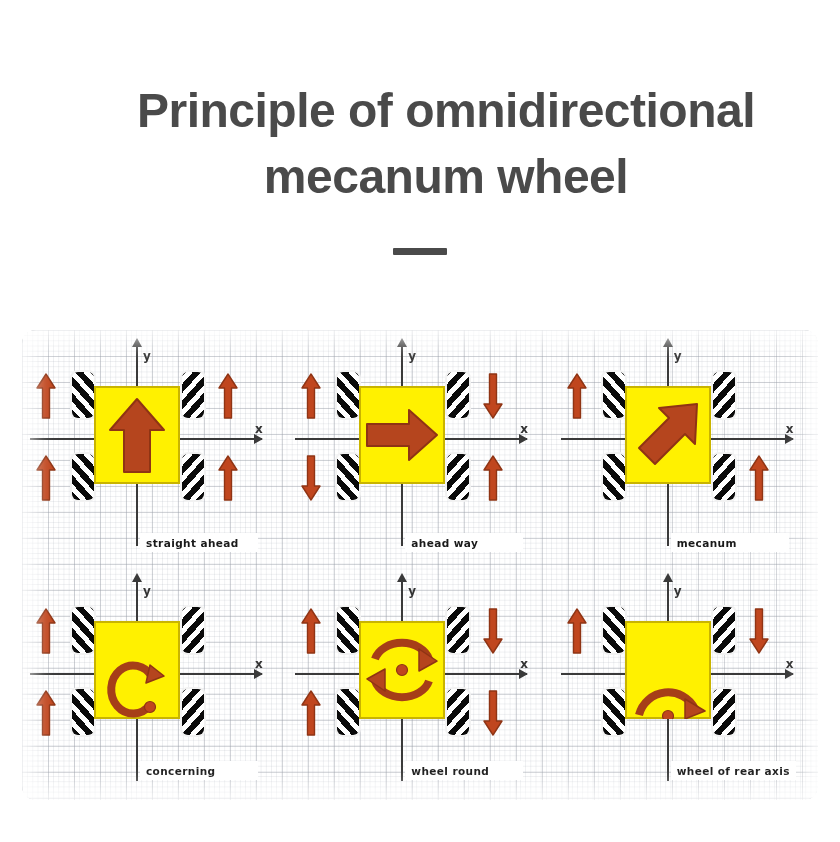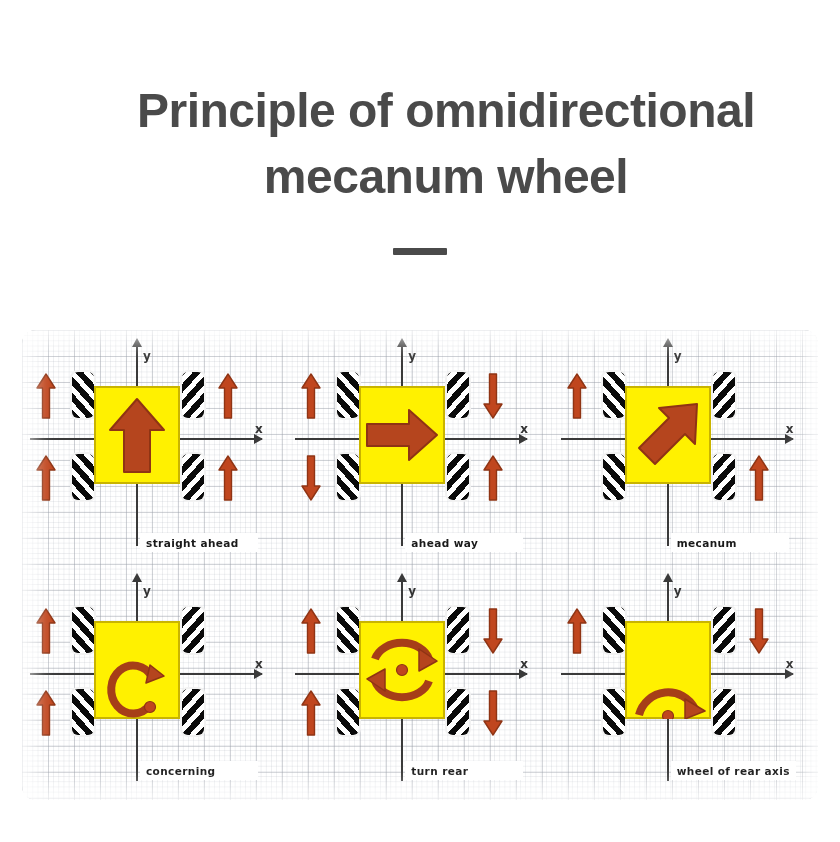--- a/index.html
+++ b/index.html
@@ -398,21 +398,21 @@
               <polygon points="10,2 19,16 13.5,16 13.5,46 6.5,46 6.5,16 1,16" fill="#C0461E" stroke="#8f3414" stroke-width="1.4" stroke-linejoin="round"></polygon>
             </svg>
         </div>
         <div class="farrow fa-br">
           <svg viewBox="0 0 20 48">
               <polygon points="10,46 19,32 13.5,32 13.5,2 6.5,2 6.5,32 1,32" fill="#C0461E" stroke="#8f3414" stroke-width="1.4" stroke-linejoin="round"></polygon>
             </svg>
         </div>
 
         <div class="caption">
-          <span>turn rear</span>
+          <span>wheel round</span>
         </div>
       </div>
 
       <div class="panel row2">
         <div class="axis-x">
             <i class="head"></i>
           </div>
         <div class="axis-y">
             <i class="head"></i>
           </div>

